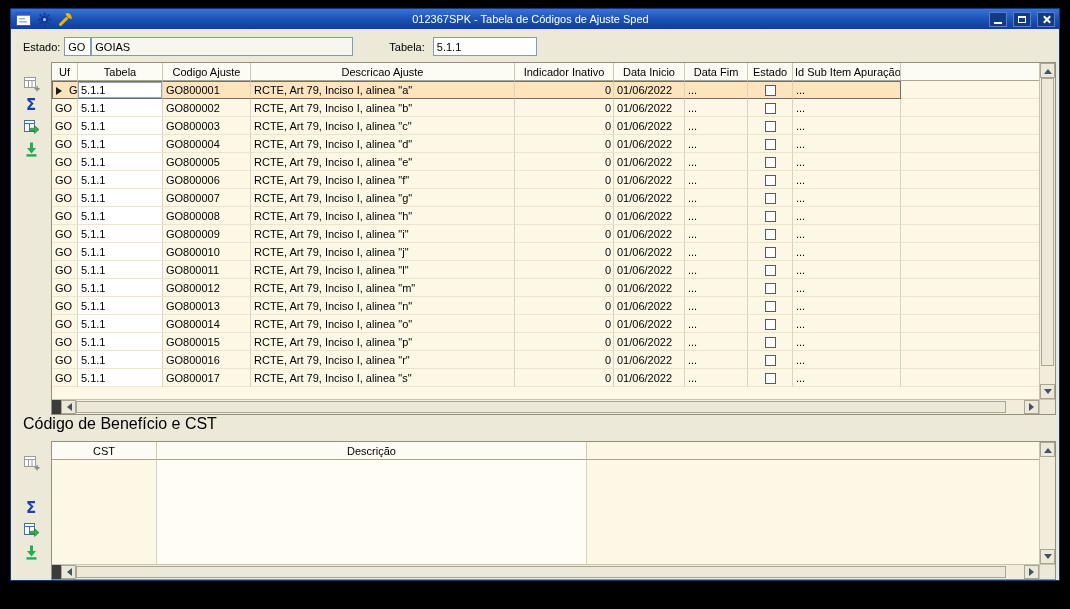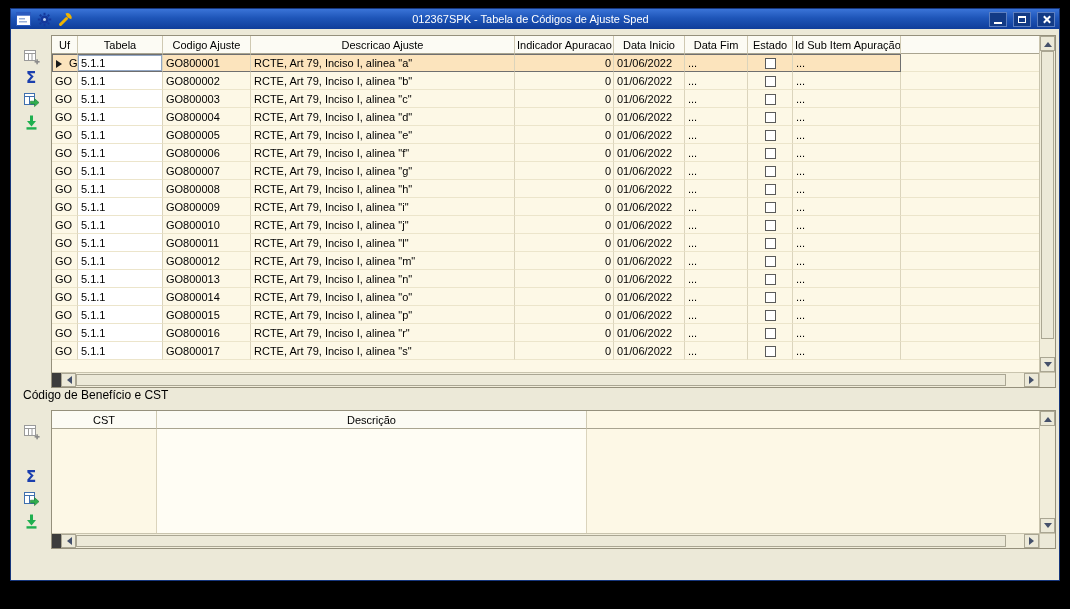--- a/index.html
+++ b/index.html
@@ -79,21 +79,21 @@
   .hthumb { flex:0 0 auto; margin:1px 0; background:#ece9d8; border:1px solid #aaa693; width:930px; }
   .hspacer { flex:1 1 auto; }
   .vspacer { flex:1 1 auto; }
   .hblock { flex:0 0 9px; background:#3c3c3c; }
   .tri { width:0; height:0; border:4px solid transparent; }
   .tri-up { border-bottom:5px solid #44506b; margin-top:-3px; }
   .tri-down { border-top:5px solid #44506b; margin-bottom:-3px; }
   .tri-left { border-right:5px solid #44506b; margin-left:-3px; }
   .tri-right { border-left:5px solid #44506b; margin-right:-3px; }
 
-  .section-label { margin:0 0 2px 12px; font-size:12px; }
+  .section-label { margin:0 0 2px 12px; font-size:16px; }
 </style>
 </head>
 <body>
 
 <div class="screen">
   <div class="window">
 
     <div class="titlebar">
       <span class="tb-icon">
         <svg width="15" height="14" viewBox="0 0 15 14">
@@ -130,20 +130,27 @@
           <span class="glyph-min"></span>
         </span>
       <span class="tb-btn">
           <span class="glyph-max"></span>
         </span>
       <span class="tb-btn">
           <span class="glyph-close"></span>
         </span>
     </div>
 
+    <div class="form-row">
+      <span class="lbl lbl-estado">Estado:</span>
+      <input class="inp inp-uf" value="GO" style="">
+      <input class="inp inp-nome" value="GOIAS" style="">
+      <span class="lbl lbl-tabela">Tabela:</span>
+      <input class="inp inp-tabela" value="5.1.1" style="">
+    </div>
 
     <div class="grid-section">
       <div class="side-toolbar">
         <span class="tool-btn">
           <svg width="17" height="17" viewBox="0 0 17 17">
             <rect x="1.5" y="2.5" width="11" height="10" fill="#fff" stroke="#9a9a9a"></rect>
             <line x1="1.5" y1="5.5" x2="12.5" y2="5.5" stroke="#9a9a9a"></line>
             <line x1="5.5" y1="5.5" x2="5.5" y2="12.5" stroke="#9a9a9a"></line>
             <line x1="9" y1="5.5" x2="9" y2="12.5" stroke="#9a9a9a"></line>
             <rect x="11.6" y="13" width="5" height="1.6" fill="#8a8a8a"></rect>
@@ -184,21 +191,21 @@
                 <col style="width: 45px;">
                 <col style="width: 108px;">
                 <col style="width: 138px;">
               </colgroup>
               <thead>
                 <tr>
                   <th>Uf</th>
                   <th>Tabela</th>
                   <th>Codigo Ajuste</th>
                   <th>Descricao Ajuste</th>
-                  <th>Indicador Apuracao</th>
+                  <th>Indicador Inativo</th>
                   <th>Data Inicio</th>
                   <th>Data Fim</th>
                   <th>Estado</th>
                   <th>Id Sub Item Apuração</th>
                   <th class="filler"></th>
                 </tr>
               </thead>
               <tbody>
                 <tr class="sel">
                   <td><span class="row-ind"></span>GO</td>

